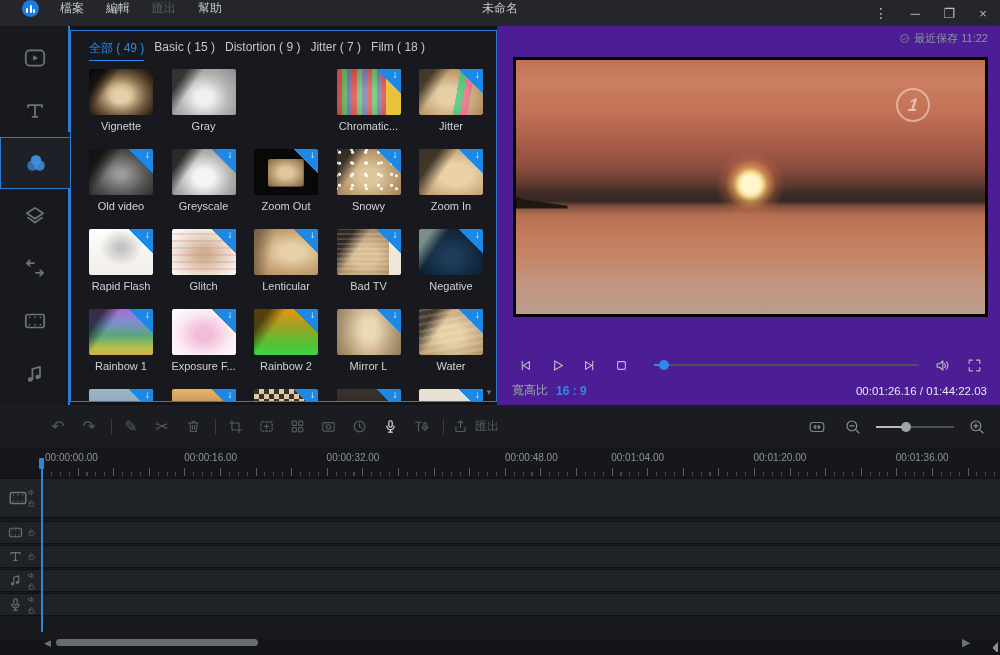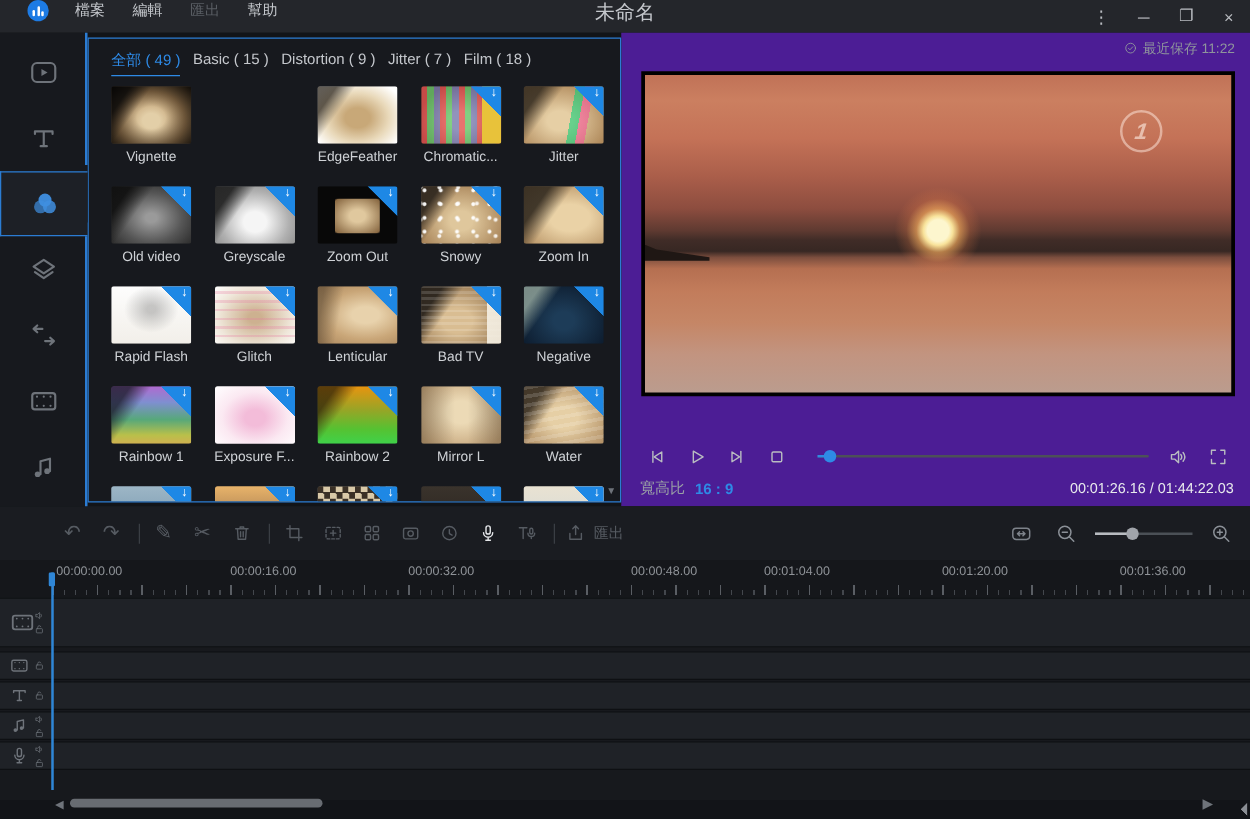--- a/index.html
+++ b/index.html
@@ -9,21 +9,21 @@
 
   
   #titlebar { position:absolute; left:0; top:0; width:1000px; height:26px;
     background:#24262b; display:flex; z-index:30; }
   #logo { width:17px; height:17px; border-radius:50%; background:#1d7be4;
     margin:0 10px 0 22px; display:flex; align-items:flex-end; justify-content:center; gap:1.5px; padding-bottom:4px; }
   #logo i { display:block; width:2px; background:#fff; border-radius:1px; }
   #logo i:nth-child(1){height:5px}#logo i:nth-child(2){height:8px}#logo i:nth-child(3){height:4px}
   .menu-item { font-size:12px; color:#c4c7cc; padding:0 11px; cursor:default; }
   .menu-item.disabled { color:#595d63; }
-  #win-title { position:absolute; left:0; right:0; text-align:center; font-size:16px; color:#c4c7cc; pointer-events:none; }
+  #win-title { position:absolute; left:0; right:0; text-align:center; font-size:12px; color:#c4c7cc; pointer-events:none; }
   #win-controls { margin-left:auto; display:flex; align-items:center; height:100%; }
   .winbtn { width:34px; height:26px; display:flex; align-items:center; justify-content:center;
     color:#b9bcc1; font-size:13px; }
   .winbtn.kebab { font-size:14px; letter-spacing:0; }
 
   
   #sidebar { position:absolute; left:0; top:26px; width:70px; height:379px; background:#17191e; z-index:10; }
   .side-item { position:absolute; left:0; width:70px; height:52px; display:flex; align-items:center; justify-content:center; color:#6e737a; }
   .side-item svg { width:26px; height:26px; }
   .side-box-top { position:absolute; right:0; top:0; width:2px; height:106px; background:#2b7cd3; }
@@ -211,23 +211,23 @@
       <div class="tab">Basic ( 15 )</div>
       <div class="tab">Distortion ( 9 )</div>
       <div class="tab">Jitter ( 7 )</div>
       <div class="tab">Film ( 18 )</div>
     </div>
   <div id="effects-grid">
       <div class="effect-card" style="left: 9px; top: 8px;">
         <div class="thumb" style="background: radial-gradient(at 50% 55%, rgba(0, 0, 0, 0) 25%, rgba(0, 0, 0, 0.8) 95%), linear-gradient(125deg, rgb(43, 36, 29) 16%, rgba(0, 0, 0, 0) 34%), radial-gradient(at 50% 60%, rgb(227, 207, 168) 15%, rgb(176, 138, 92) 60%, rgb(107, 83, 54) 100%);"></div>
         <div class="effect-name">Vignette</div>
       </div>
-      <div class="effect-card" style="left: 174px; top: 8px;">
-        <div class="thumb" style="background: linear-gradient(125deg, rgba(45, 38, 28, 0.75) 16%, rgba(0, 0, 0, 0) 32%), radial-gradient(at 50% 55%, rgb(200, 168, 120) 22%, rgb(233, 217, 186) 55%, rgb(255, 255, 255) 88%);"></div>
-        <div class="effect-name">EdgeFeather</div>
+      <div class="effect-card" style="left: 91.5px; top: 8px;">
+        <div class="thumb" style="background: linear-gradient(125deg, rgba(40, 40, 40, 0.9) 16%, rgba(0, 0, 0, 0) 34%), radial-gradient(at 50% 62%, rgb(240, 240, 240) 18%, rgb(181, 181, 181) 55%, rgb(139, 139, 139) 100%);"></div>
+        <div class="effect-name">Gray</div>
       </div>
       <div class="effect-card" style="left: 256.5px; top: 8px;">
         <div class="thumb" style="background: linear-gradient(90deg, rgba(0, 0, 0, 0) 76%, rgb(232, 194, 58) 76%), repeating-linear-gradient(90deg, rgba(255, 0, 60, 0.4) 0px, rgba(255, 0, 60, 0.4) 5px, rgba(0, 230, 110, 0.4) 5px, rgba(0, 230, 110, 0.4) 10px, rgba(40, 80, 255, 0.4) 10px, rgba(40, 80, 255, 0.4) 15px), radial-gradient(at 50% 60%, rgb(216, 192, 144) 20%, rgb(160, 124, 78) 75%);">
           <div class="badge">
             <span>↓</span>
           </div>
         </div>
         <div class="effect-name">Chromatic...</div>
       </div>
       <div class="effect-card" style="left: 339px; top: 8px;">

